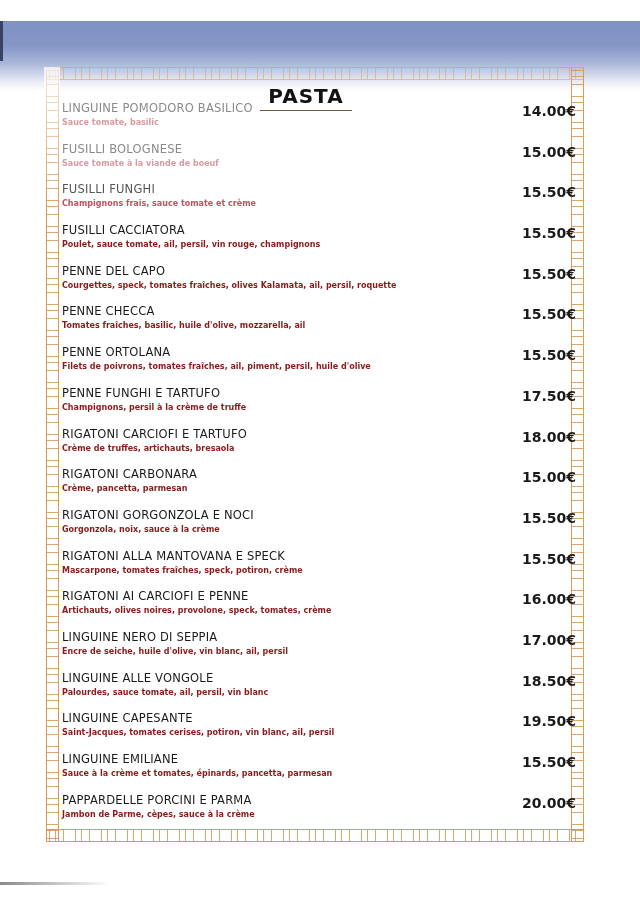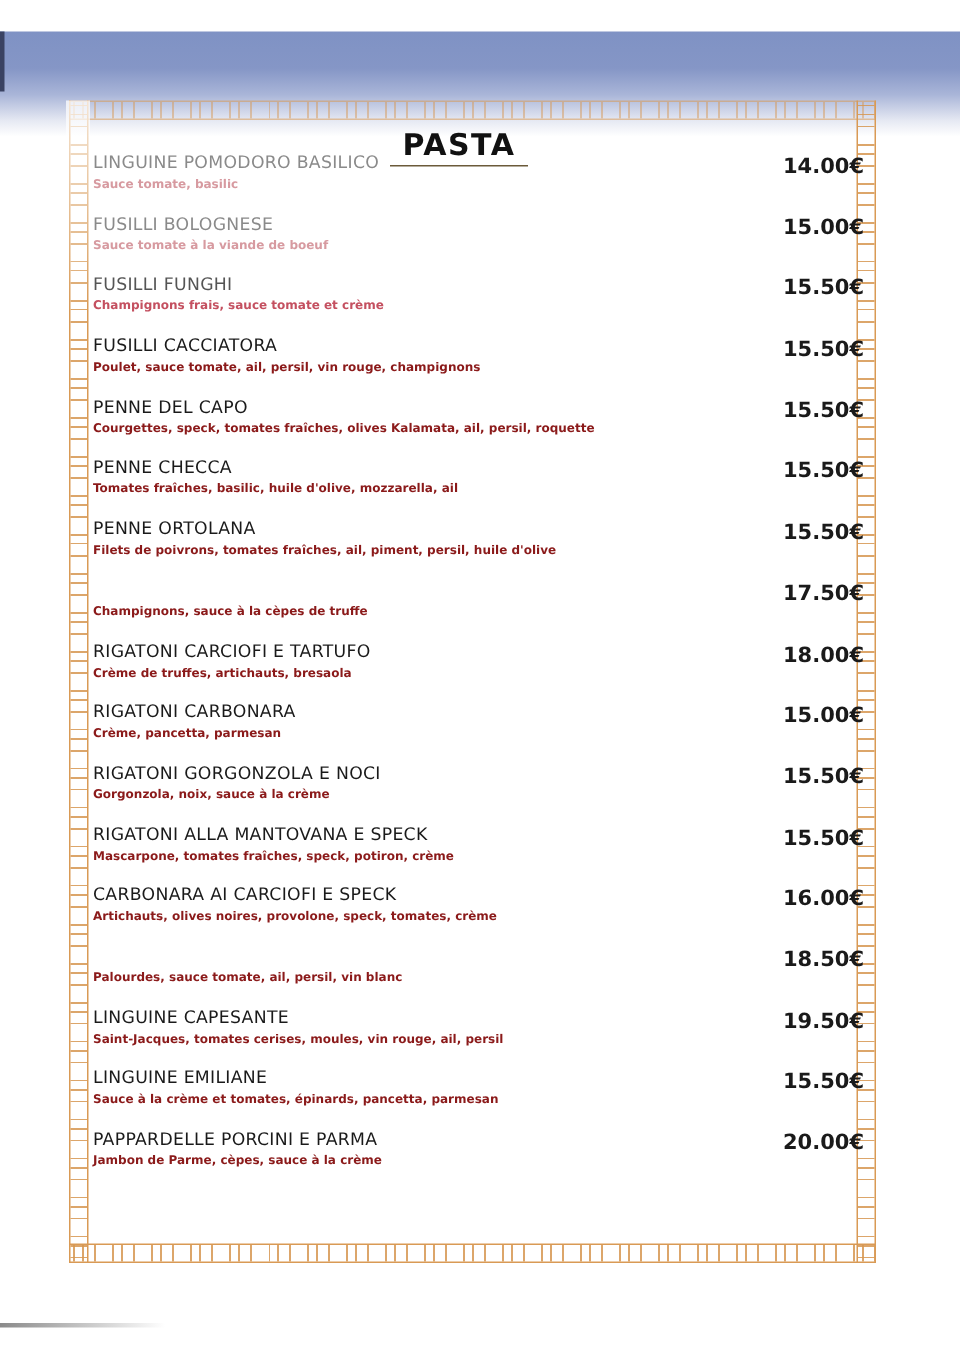--- a/index.html
+++ b/index.html
@@ -125,21 +125,22 @@
     <div class="name">PENNE CHECCA</div>
     <div class="desc">Tomates fraîches, basilic, huile d'olive, mozzarella, ail</div>
     <div class="price">15.50€</div>
   </div>
   <div class="item">
     <div class="name">PENNE ORTOLANA</div>
     <div class="desc">Filets de poivrons, tomates fraîches, ail, piment, persil, huile d'olive</div>
     <div class="price">15.50€</div>
   </div>
   <div class="item">
-    <div class="desc">Champignons,  sauce  à  la  cèpes  de  truffe</div>
+    <div class="name">PENNE FUNGHI E TARTUFO</div>
+    <div class="desc">Champignons,  persil  à  la  crème  de  truffe</div>
     <div class="price">17.50€</div>
   </div>
   <div class="item">
     <div class="name">RIGATONI CARCIOFI E TARTUFO</div>
     <div class="desc">Crème  de truffes, artichauts, bresaola</div>
     <div class="price">18.00€</div>
   </div>
   <div class="item">
     <div class="name">RIGATONI CARBONARA</div>
     <div class="desc">Crème, pancetta, parmesan</div>
@@ -149,31 +150,37 @@
     <div class="name">RIGATONI GORGONZOLA E NOCI</div>
     <div class="desc">Gorgonzola, noix, sauce à la crème</div>
     <div class="price">15.50€</div>
   </div>
   <div class="item">
     <div class="name">RIGATONI ALLA MANTOVANA E SPECK</div>
     <div class="desc">Mascarpone, tomates fraîches, speck, potiron, crème</div>
     <div class="price">15.50€</div>
   </div>
   <div class="item">
-    <div class="name">CARBONARA AI CARCIOFI E SPECK</div>
+    <div class="name">RIGATONI AI CARCIOFI E PENNE</div>
     <div class="desc">Artichauts, olives noires, provolone, speck, tomates, crème</div>
     <div class="price">16.00€</div>
   </div>
   <div class="item">
+    <div class="name">LINGUINE NERO DI  SEPPIA</div>
+    <div class="desc">Encre de seiche, huile d'olive, vin blanc, ail, persil</div>
+    <div class="price">17.00€</div>
+  </div>
+  <div class="item">
+    <div class="name">LINGUINE ALLE VONGOLE</div>
     <div class="desc">Palourdes, sauce tomate, ail, persil, vin blanc</div>
     <div class="price">18.50€</div>
   </div>
   <div class="item">
     <div class="name">LINGUINE CAPESANTE</div>
-    <div class="desc">Saint-Jacques, tomates cerises, moules, vin rouge, ail, persil</div>
+    <div class="desc">Saint-Jacques, tomates cerises, potiron, vin blanc, ail, persil</div>
     <div class="price">19.50€</div>
   </div>
   <div class="item">
     <div class="name">LINGUINE EMILIANE</div>
     <div class="desc">Sauce  à  la crème et tomates, épinards, pancetta, parmesan</div>
     <div class="price">15.50€</div>
   </div>
   <div class="item">
     <div class="name">PAPPARDELLE PORCINI E PARMA</div>
     <div class="desc">Jambon de Parme, cèpes, sauce à la crème</div>

